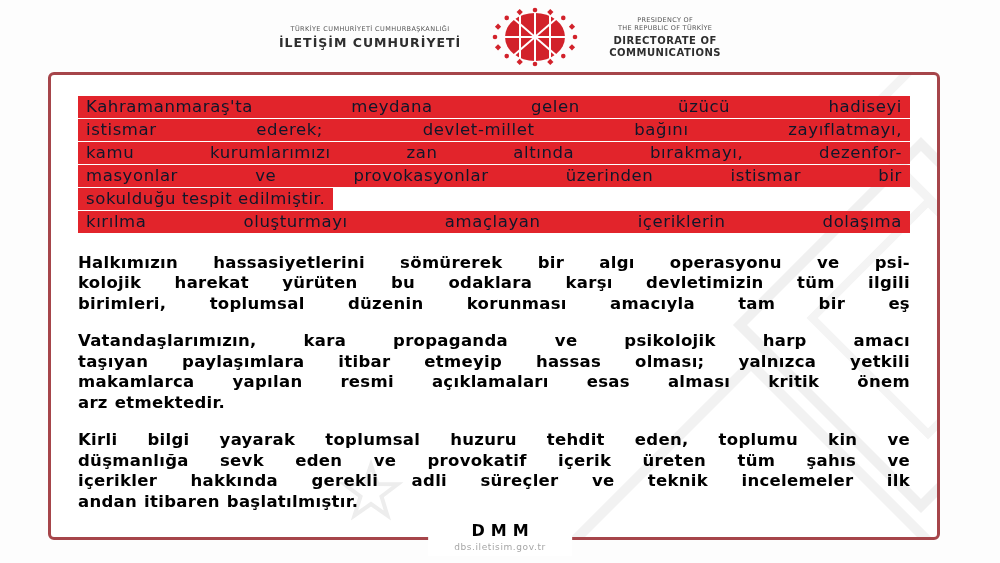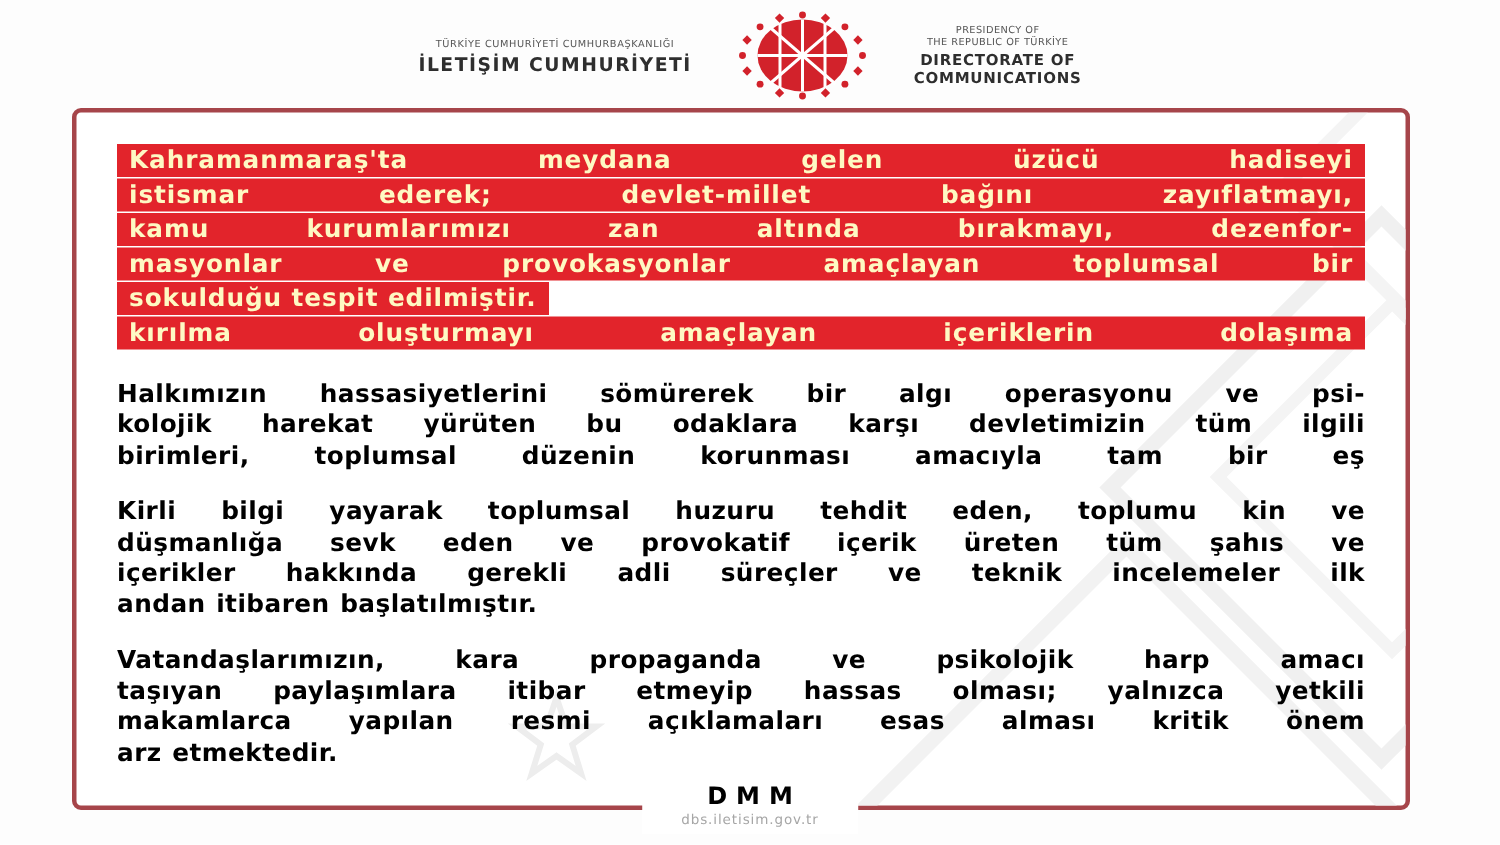--- a/index.html
+++ b/index.html
@@ -26,21 +26,21 @@
   
   .card{
     position:absolute;left:48px;top:72px;width:892px;height:468px;
     box-sizing:border-box;border:3px solid #a6454a;border-radius:6px;
     background:#ffffff;padding:21px 27px;overflow:hidden;
   }
   .watermark{position:absolute;inset:0;z-index:0;pointer-events:none;}
   .card-content{position:relative;z-index:1;}
 
   .hl-line{
-    background:#e2242b;color:#fef9c3;font-weight:bold;
+    background:#e2242b;color:#0f172a;font-weight:normal;
     font-size:16.5px;line-height:16px;letter-spacing:.6px;
     padding:2.5px 8px 3px;margin-bottom:1.5px;
     text-align:justify;text-align-last:justify;
   }
   .hl-line.short{width:fit-content;text-align-last:left;}
 
   .paras{margin-top:20px;}
   .para{margin-bottom:17px;}
   .p-line{
     color:#000000;font-size:16.5px;line-height:20.5px;
@@ -119,41 +119,41 @@
         <rect x="850" y="-60" width="220" height="220" stroke="#f4f4f4" stroke-width="9" transform="rotate(45 960 50)"></rect>
         <path d="M320,390 L326.5,409.1 L346.6,409.3 L330.5,421.4 L336.4,440.6 L320,429 L303.5,440.6 L309.5,421.4 L293.4,409.3 L313.5,409.1 Z" stroke="#ededed" stroke-width="4"></path>
       </g>
     </svg>
 
     <div class="card-content">
       <div>
           <div class="hl-line">Kahramanmaraş'ta meydana gelen üzücü hadiseyi</div>
           <div class="hl-line">istismar ederek; devlet-millet bağını zayıflatmayı,</div>
           <div class="hl-line">kamu kurumlarımızı zan altında bırakmayı, dezenfor-</div>
-          <div class="hl-line">masyonlar ve provokasyonlar amaçlayan toplumsal bir</div>
+          <div class="hl-line">masyonlar ve provokasyonlar üzerinden istismar bir</div>
           <div class="hl-line short">sokulduğu tespit edilmiştir.</div>
           <div class="hl-line">kırılma oluşturmayı amaçlayan içeriklerin dolaşıma</div>
         </div>
       <div class="paras">
           <div class="para">
             <div class="p-line">Halkımızın hassasiyetlerini sömürerek bir algı operasyonu ve psi-</div>
             <div class="p-line">kolojik harekat yürüten bu odaklara karşı devletimizin tüm ilgili</div>
             <div class="p-line">birimleri, toplumsal düzenin korunması amacıyla tam bir eş</div>
           </div>
           <div class="para">
+            <div class="p-line">Vatandaşlarımızın, kara propaganda ve psikolojik harp amacı</div>
+            <div class="p-line">taşıyan paylaşımlara itibar etmeyip hassas olması; yalnızca yetkili</div>
+            <div class="p-line">makamlarca yapılan resmi açıklamaları esas alması kritik önem</div>
+            <div class="p-line last">arz etmektedir.</div>
+          </div>
+          <div class="para">
             <div class="p-line">Kirli bilgi yayarak toplumsal huzuru tehdit eden, toplumu kin ve</div>
             <div class="p-line">düşmanlığa sevk eden ve provokatif içerik üreten tüm şahıs ve</div>
             <div class="p-line">içerikler hakkında gerekli adli süreçler ve teknik incelemeler ilk</div>
             <div class="p-line last">andan itibaren başlatılmıştır.</div>
-          </div>
-          <div class="para">
-            <div class="p-line">Vatandaşlarımızın, kara propaganda ve psikolojik harp amacı</div>
-            <div class="p-line">taşıyan paylaşımlara itibar etmeyip hassas olması; yalnızca yetkili</div>
-            <div class="p-line">makamlarca yapılan resmi açıklamaları esas alması kritik önem</div>
-            <div class="p-line last">arz etmektedir.</div>
           </div>
         </div>
     </div>
   </div>
 
   <div class="dmm">
     <div class="dmm-word">DMM</div>
     <div class="dmm-url">dbs.iletisim.gov.tr</div>
   </div>
 

